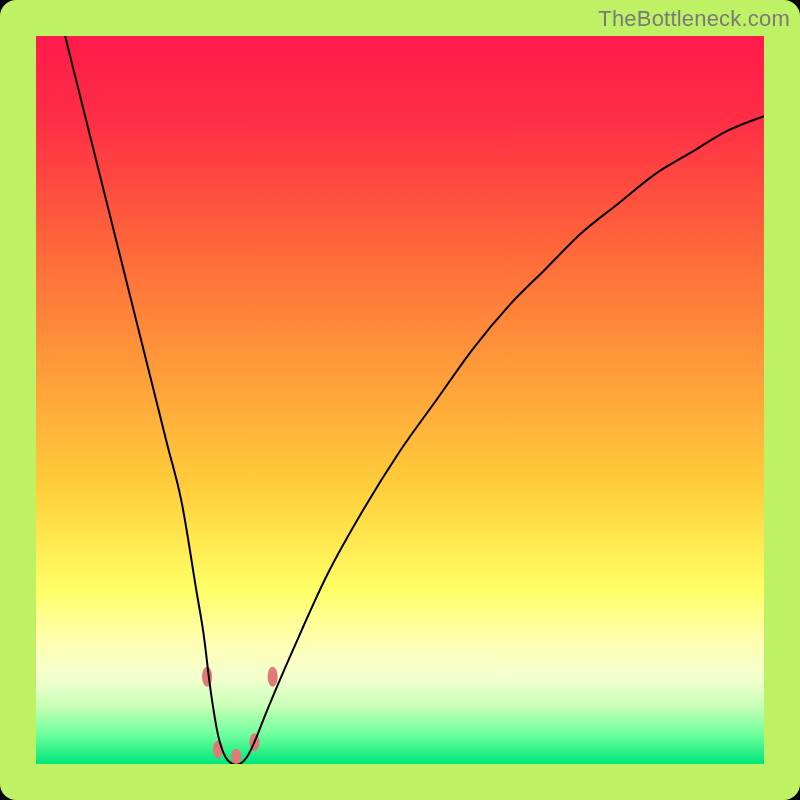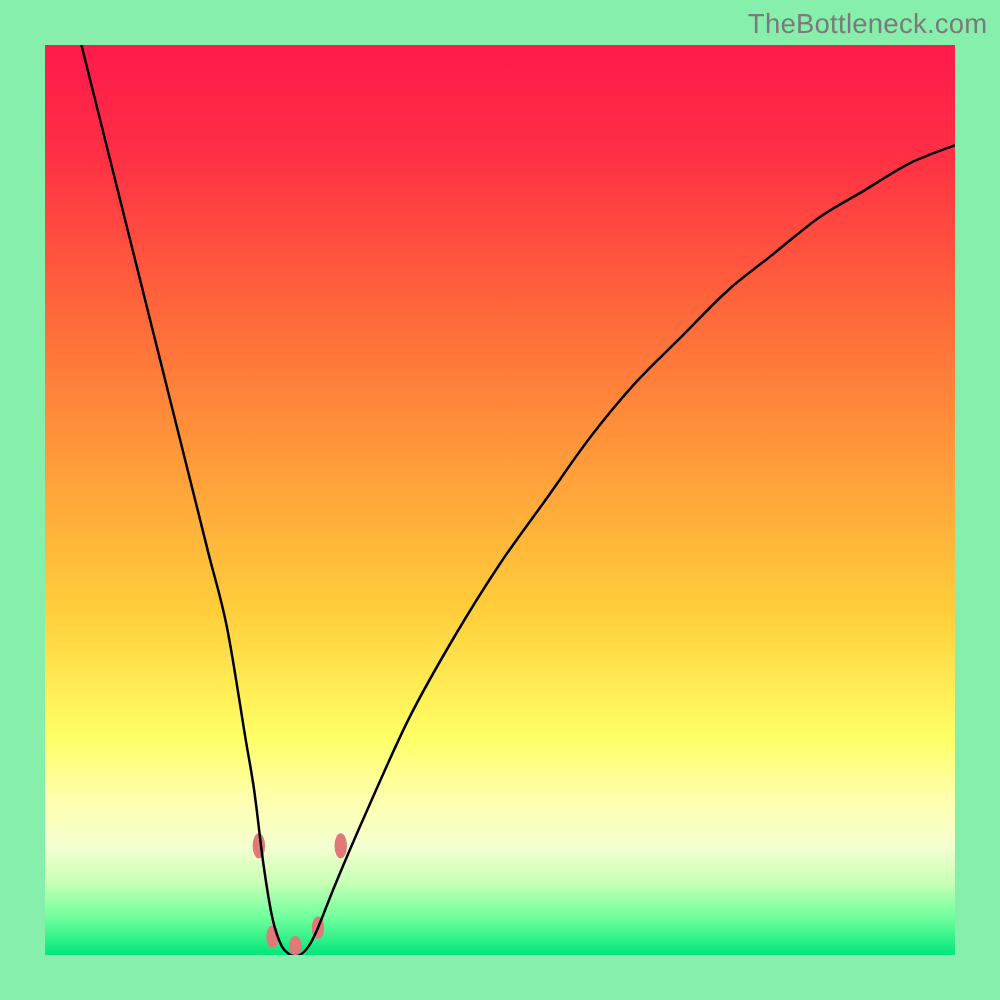--- a/index.html
+++ b/index.html
@@ -8,21 +8,22 @@
     width: 800px;
     height: 800px;
     background: #000;
     overflow: hidden;
     font-family: Arial, Helvetica, sans-serif;
   }
   .stage {
     position: relative;
     width: 800px;
     height: 800px;
-    background: #86efac;
+    background: #bef264;
+    border-radius: 16px;
   }
   .plot-area {
     position: absolute;
     left: 36px;
     top: 36px;
     width: 728px;
     height: 728px;
     overflow: hidden;
   }
   .gradient {

